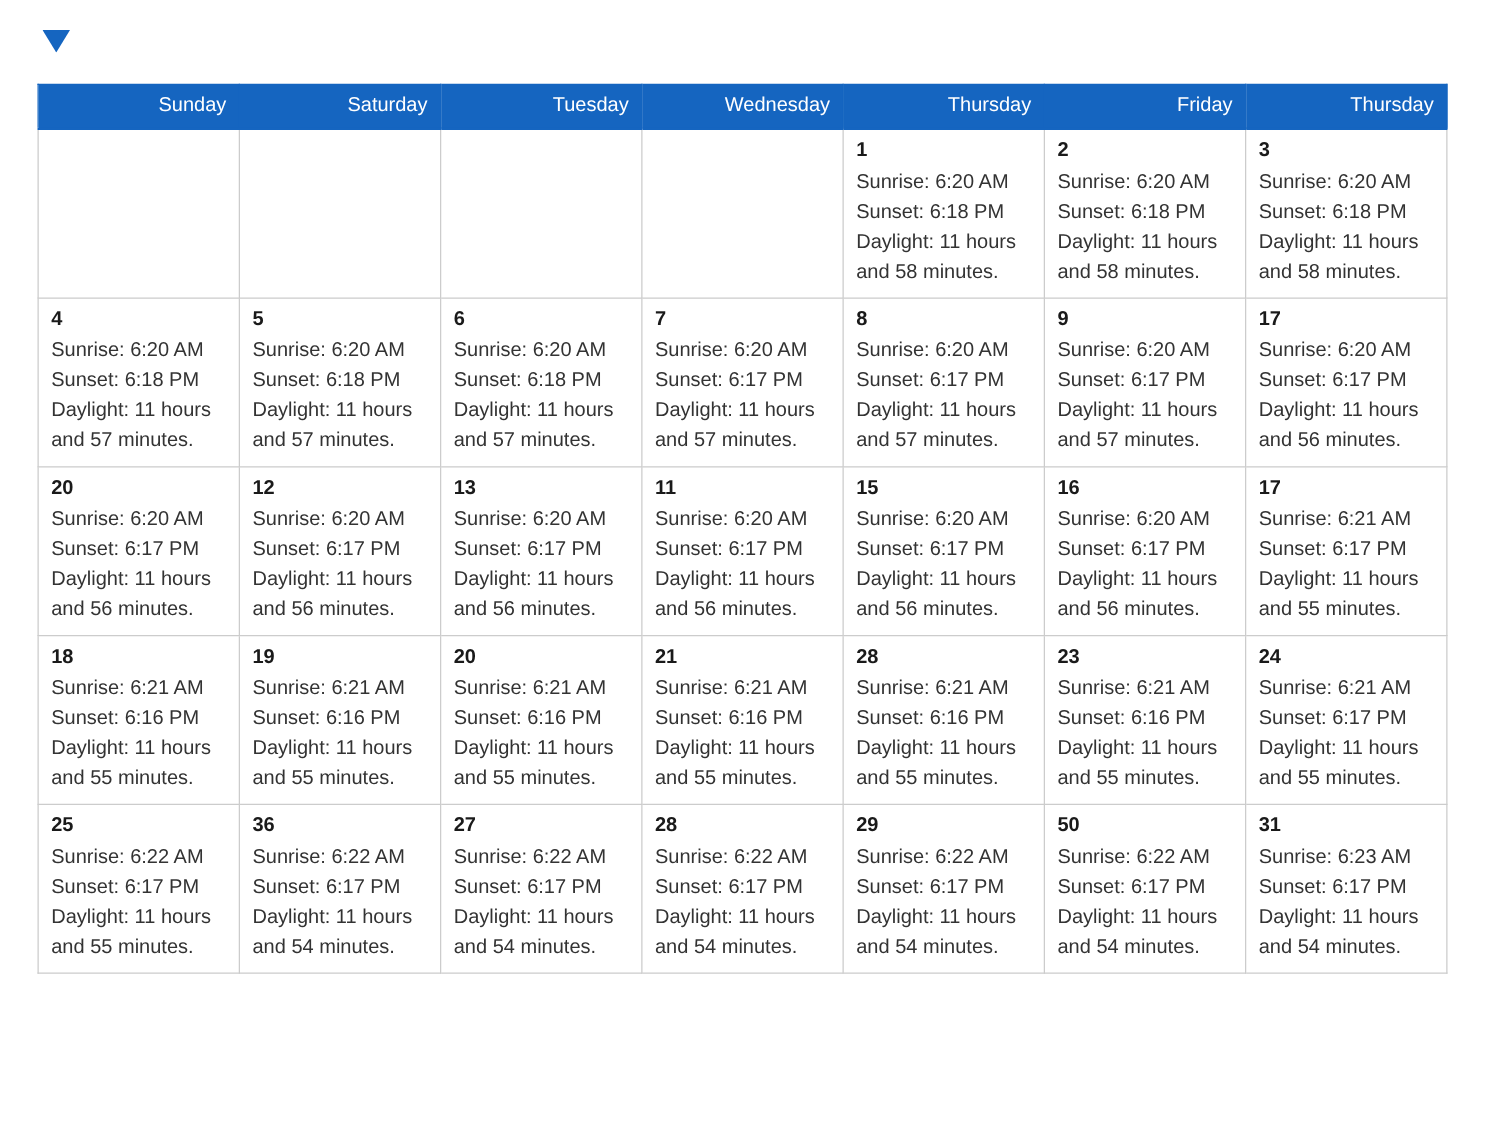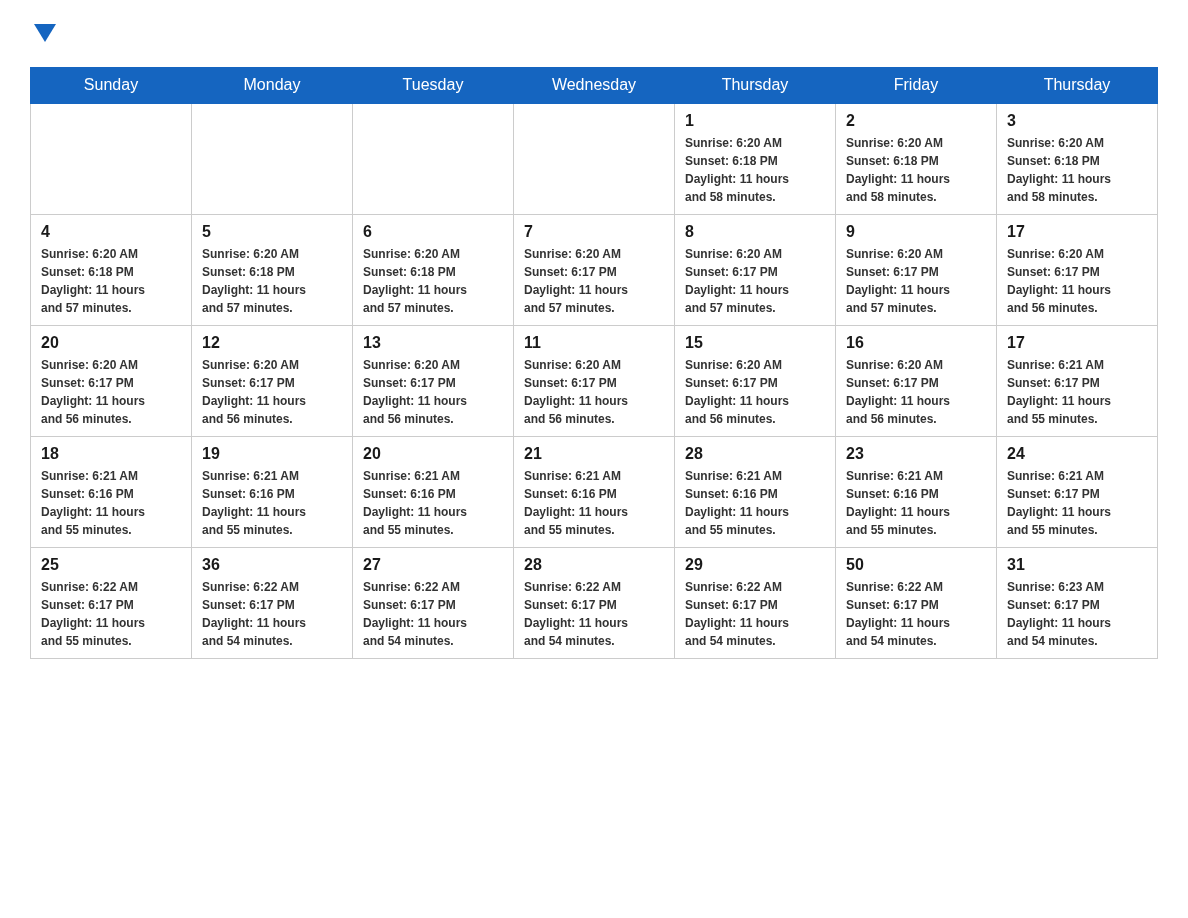--- a/index.html
+++ b/index.html
@@ -34,44 +34,43 @@
       width: 100%;
       border-collapse: collapse;
       table-layout: fixed;
     }
     .calendar thead tr th {
       background-color: #1565c0;
       color: #fff;
       font-size: 16px;
       font-weight: normal;
       padding: 8px 10px;
-      text-align: center;
+      text-align: right;
       border: 1px solid #1565c0;
     }
     .calendar tbody tr td {
       vertical-align: top;
       padding: 8px 10px;
       border: 1px solid #ccc;
       font-size: 12.5px;
       color: #222;
       min-height: 110px;
       height: 110px;
     }
     .calendar tbody tr td .day-num {
       font-size: 16px;
       font-weight: bold;
       color: #1a1a1a;
       display: block;
       margin-bottom: 4px;
     }
     .calendar tbody tr td .day-info {
-      font-size: 12px;
+      font-size: 16px;
       color: #333;
       line-height: 1.5;
-      font-weight: bold;
     }
     .calendar tbody tr:first-child td {
       border-top: 2px solid #1565c0;
     }
     .calendar tbody tr td.empty {
       background: #fff;
     }
     .logo-wrapper {
       display: flex;
       flex-direction: column;
@@ -120,21 +119,21 @@
   <div class="title-block">
     <div class="month-year"></div>
     <div class="location"></div>
   </div>
 </div>
 
 <table class="calendar">
   <thead>
     <tr>
     <th>Sunday</th>
-        <th>Monday</th>
+        <th>Saturday</th>
         <th>Tuesday</th>
         <th>Wednesday</th>
         <th>Thursday</th>
         <th>Friday</th>
         <th>Thursday</th>
       </tr>
   </thead>
   <tbody id="calendar-body">
   <tr>
         <td class="empty"></td>

